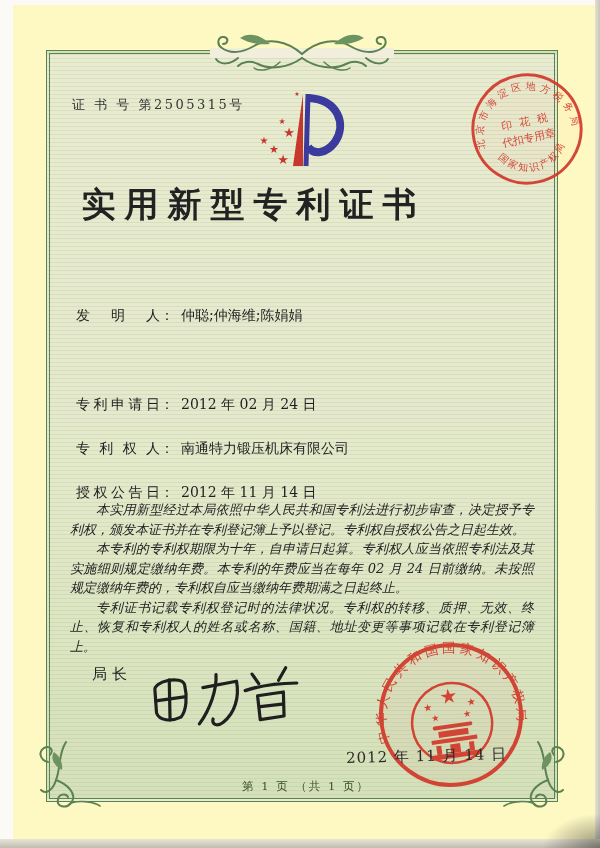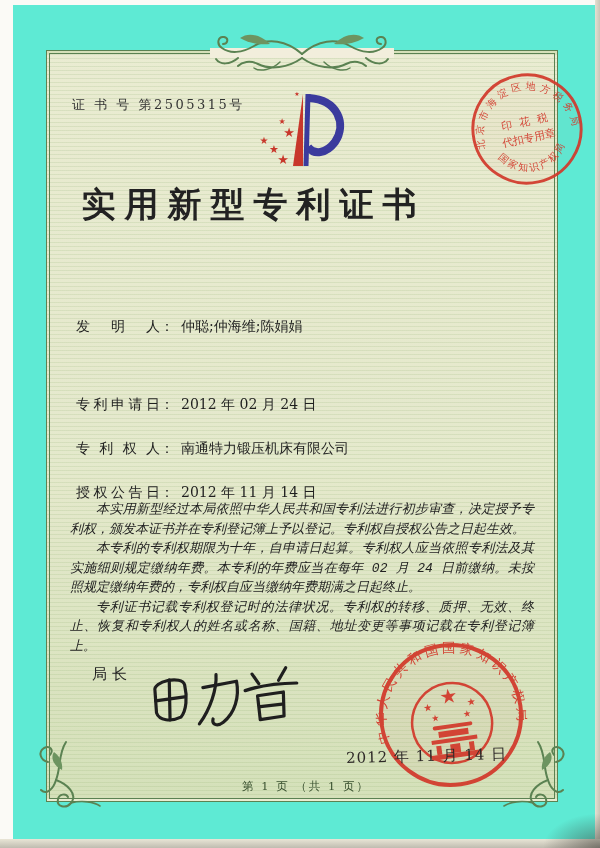--- a/index.html
+++ b/index.html
@@ -2,21 +2,21 @@
 <html><head>
 <meta charset="utf-8">
 <style>
   html,body{margin:0;padding:0;}
   body{
     width:600px;height:848px;position:relative;overflow:hidden;
     background:#efece3;
     font-family:"DejaVu Sans","Liberation Sans",sans-serif;
     color:#2b2b2b;
   }
-  .paper{position:absolute;inset:0;background:#5eead4;}
+  .paper{position:absolute;inset:0;background:#fef9c3;}
   
   .edge-left{position:absolute;left:0;top:0;bottom:0;width:13px;background:#fbfaf6;}
   .edge-top{position:absolute;left:0;top:0;right:0;height:5px;background:#fbfaf6;}
   .edge-right{position:absolute;right:0;top:0;bottom:0;width:5px;background:linear-gradient(90deg,#e4e0d2,#c9c5b8);}
   .edge-bottom{position:absolute;left:0;right:0;bottom:0;height:9px;background:linear-gradient(#e9e5d6,#bfbcb0);}
   .corner-shadow{position:absolute;right:0;bottom:0;width:56px;height:34px;
     background:radial-gradient(ellipse at bottom right, rgba(55,52,46,.55), rgba(55,52,46,0) 72%);}
   
   .frame{
     position:absolute;left:46px;top:50px;width:512px;height:752px;box-sizing:border-box;
@@ -32,21 +32,21 @@
   .title{position:absolute;left:46px;top:182px;width:415px;text-align:center;
     font-size:34px;font-weight:700;letter-spacing:9px;color:#222;
     font-family:"DejaVu Serif","Liberation Serif",serif;}
   .field-row{position:absolute;left:76px;font-size:14px;white-space:nowrap;
     font-family:"DejaVu Serif","Liberation Serif",serif;color:#1f1f1f;}
   .f-label{display:inline-block;width:84px;text-align:justify;text-align-last:justify;}
   .f-colon{margin-right:7px;}
   .body-text{position:absolute;left:70px;top:500px;width:464px;
     font-family:"DejaVu Serif","Liberation Serif",serif;font-style:italic;
     font-size:13px;line-height:19.5px;color:#222;text-align:justify;}
-  .body-text p{margin:0;text-indent:2em;font-family:Liberation Mono, monospace;}
+  .body-text p{margin:0;text-indent:2em;}
   .sig-title{position:absolute;left:92px;top:665px;font-size:15px;letter-spacing:5px;
     font-family:"DejaVu Serif","Liberation Serif",serif;color:#222;}
   .date-stamp{position:absolute;left:346px;top:747px;font-size:15px;letter-spacing:1px;
     color:#2e2a28;font-family:"DejaVu Serif","Liberation Serif",serif;
     transform:rotate(-1.5deg);z-index:6;}
   .footer-page{position:absolute;left:46px;top:779px;width:520px;text-align:center;
     font-size:11.5px;letter-spacing:2px;color:#39502f;
     font-family:"DejaVu Serif","Liberation Serif",serif;}
   .seal{position:absolute;z-index:5;}
   .sig-name{position:absolute;left:146px;top:664px;z-index:4;}
@@ -117,21 +117,21 @@
     </text>
     <text fill="#d2392b" font-size="10" letter-spacing="2">
       <textPath href="#taxBot" startOffset="50%" text-anchor="middle">国家知识产权局</textPath>
     </text>
     <text x="60" y="56" fill="#d2392b" font-size="11" text-anchor="middle" letter-spacing="2">印 花 税</text>
     <text x="60" y="73" fill="#d2392b" font-size="11" text-anchor="middle">代扣专用章</text>
   </svg>
 
   <div class="title">实用新型专利证书</div>
 
-  <div class="field-row" style="top:307px;margin-top:11px;">
+  <div class="field-row" style="top:307px;">
     <span class="f-label">发明人</span><span class="f-colon">：</span><span>仲聪;仲海维;陈娟娟</span>
   </div>
   <div class="field-row" style="top:396px;">
     <span class="f-label">专利申请日</span><span class="f-colon">：</span><span>2012 年 02 月 24 日</span>
   </div>
   <div class="field-row" style="top:440px;">
     <span class="f-label">专利权人</span><span class="f-colon">：</span><span>南通特力锻压机床有限公司</span>
   </div>
   <div class="field-row" style="top:484px;">
     <span class="f-label">授权公告日</span><span class="f-colon">：</span><span>2012 年 11 月 14 日</span>

